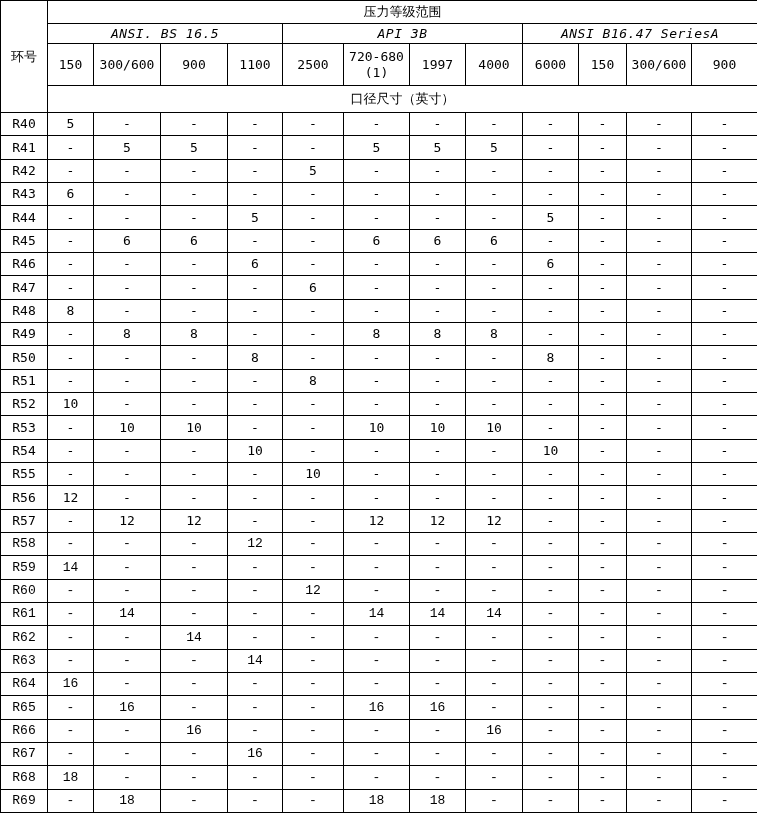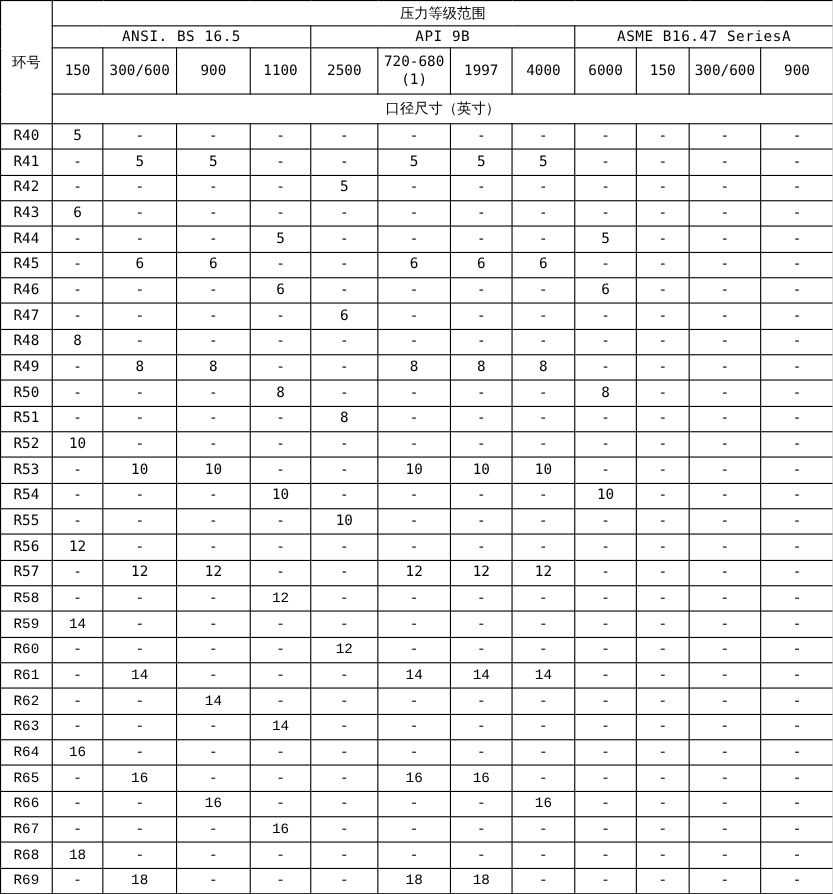--- a/index.html
+++ b/index.html
@@ -27,21 +27,21 @@
     margin: 0;
     text-align: center;
     vertical-align: middle;
     font-weight: normal;
     font-size: 13px;
     line-height: 1.2;
     overflow: hidden;
   }
   
   tr.h-row1 { height: 23px; }
-  tr.h-row2 { height: 20px; }
+  tr.h-row2 { height: 20px; font-style: italic; }
   tr.h-row3 { height: 42px; }
   tr.h-row4 { height: 27px; }
   .cjk-bold {
     font-family: Liberation Serif, serif;
     font-weight: bold;
     font-size: 14px;
   }
   .std-cell {
     font-size: 13px;
     letter-spacing: 0.5px;
@@ -79,22 +79,22 @@
         <col style="width:65px">
       <col style="width:66px">
     </colgroup>
     <thead>
       <tr class="h-row1">
         <th rowspan="4" class="cjk-bold">环号</th>
         <th colspan="12" class="cjk-bold">压力等级范围</th>
       </tr>
       <tr class="h-row2">
         <th colspan="4" class="std-cell">ANSI. BS 16.5</th>
-        <th colspan="4" class="std-cell">API 9B</th>
-        <th colspan="4" class="std-cell">ASME B16.47 SeriesA</th>
+        <th colspan="4" class="std-cell">API 3B</th>
+        <th colspan="4" class="std-cell">ANSI B16.47 SeriesA</th>
       </tr>
       <tr class="h-row3">
         <th class="class-cell">150</th>
         <th class="class-cell">300/600</th>
         <th class="class-cell">900</th>
         <th class="class-cell">1100</th>
         <th class="class-cell">2500</th>
         <th class="class-cell">720-680
 (1)</th>
         <th class="class-cell">1997</th>

